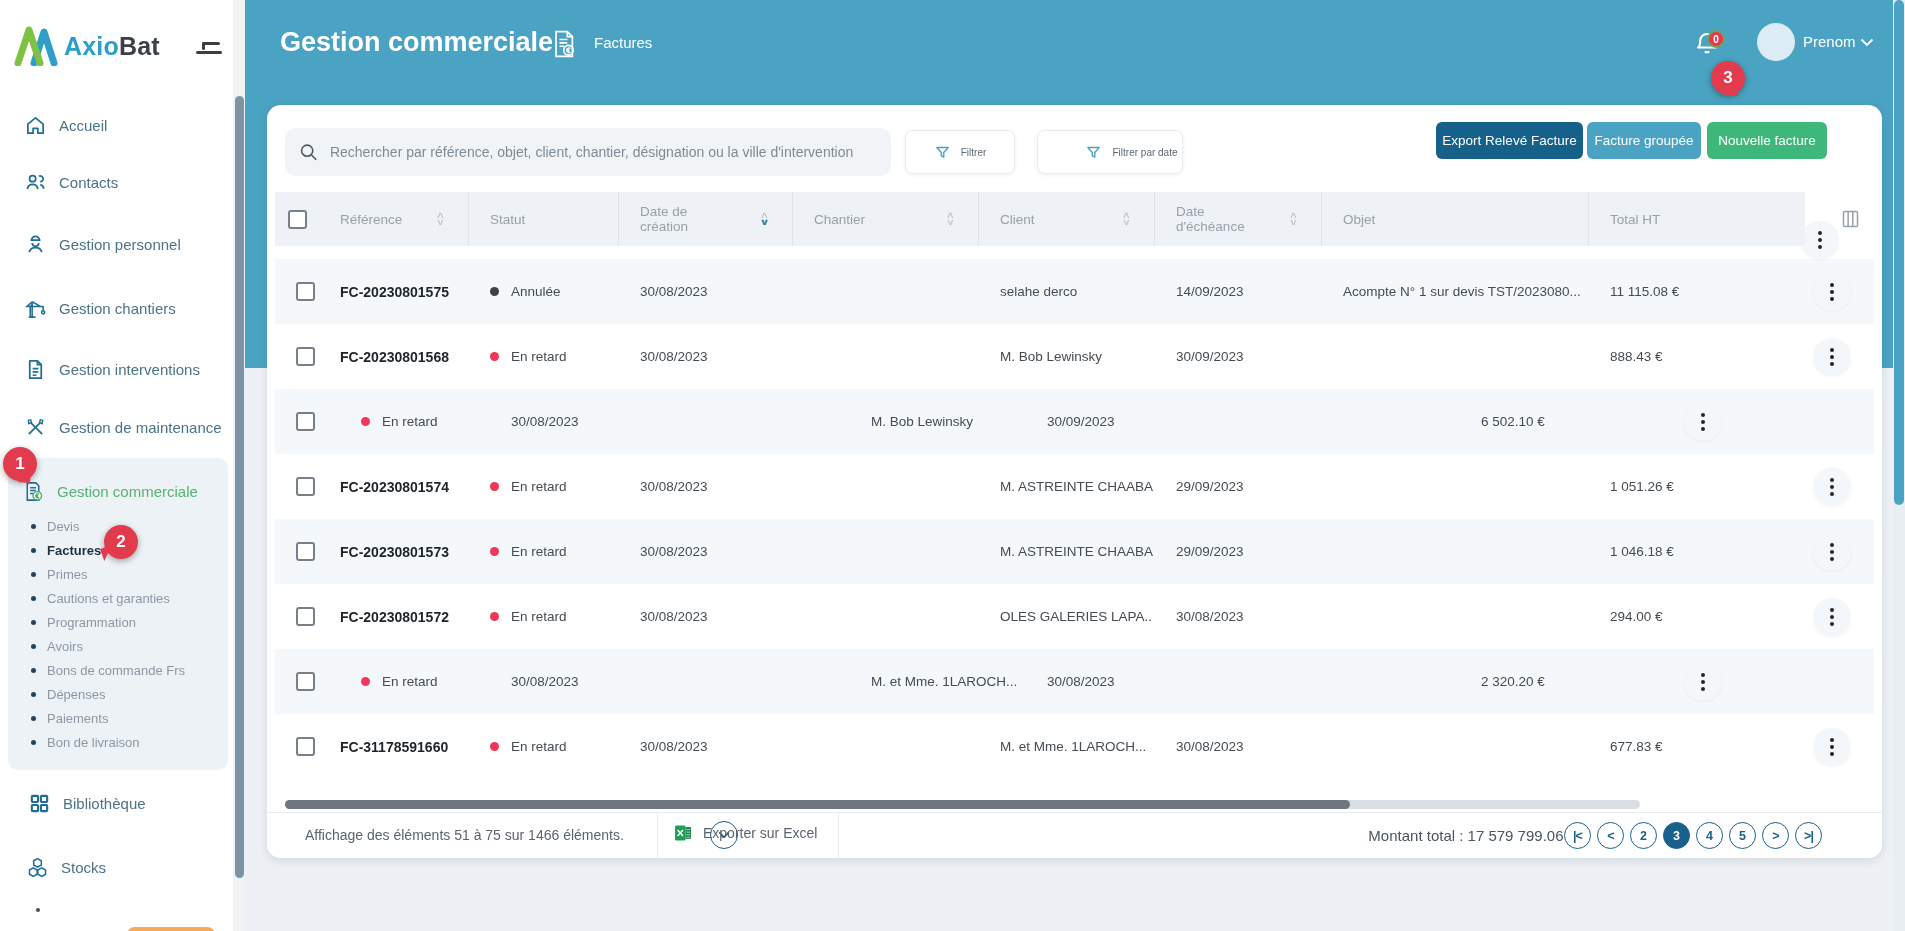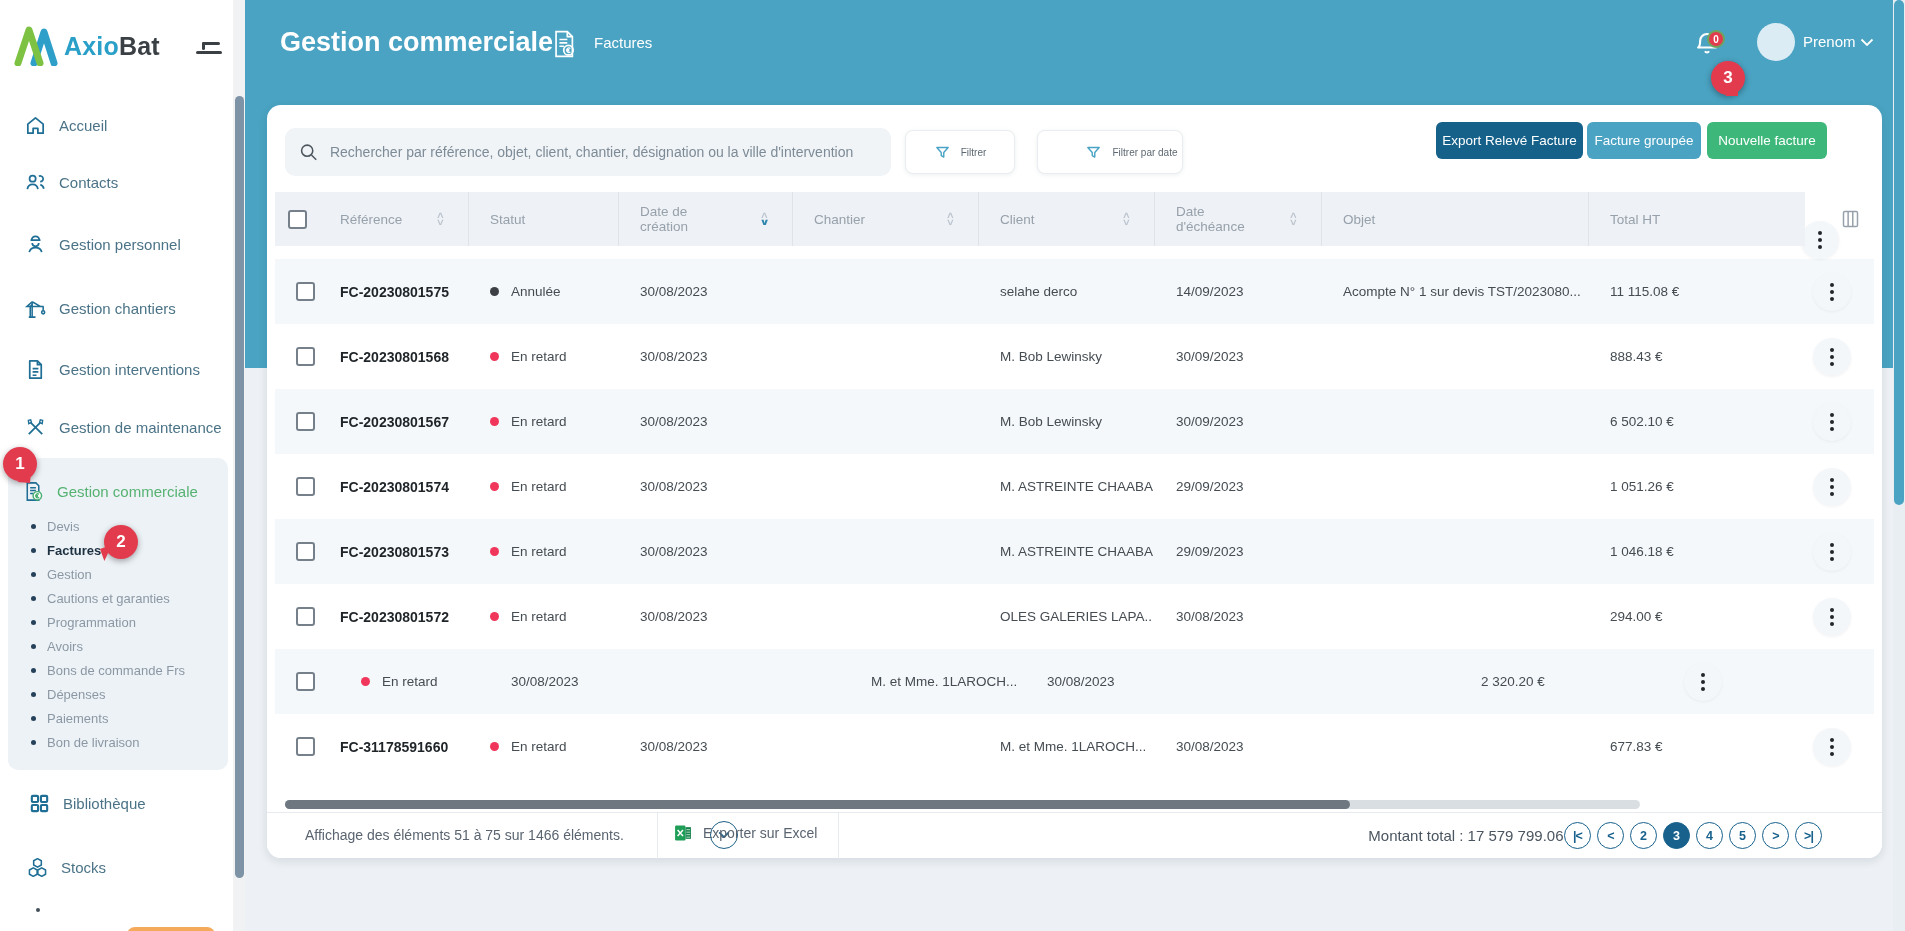--- a/index.html
+++ b/index.html
@@ -224,21 +224,21 @@
     <div class="sub-item" style="top:517px">
       <span class="dot"></span>
         <span class="slbl">Devis</span>
       </div>
     <div class="sub-item active" style="top:541px">
       <span class="dot"></span>
         <span class="slbl">Factures</span>
       </div>
     <div class="sub-item" style="top:565px">
       <span class="dot"></span>
-        <span class="slbl">Gestion</span>
+        <span class="slbl">Primes</span>
       </div>
     <div class="sub-item" style="top:589px">
       <span class="dot"></span>
         <span class="slbl">Cautions et garanties</span>
       </div>
     <div class="sub-item" style="top:613px">
       <span class="dot"></span>
         <span class="slbl">Programmation</span>
       </div>
     <div class="sub-item" style="top:637px">
@@ -453,21 +453,20 @@
               <i></i>
               <i></i>
             </span>
           </div>
       </div>
 
       <div class="t-row">
         <div class="td c0">
             <span class="checkbox"></span>
           </div>
-        <div class="td c1 ref">FC-20230801567</div>
         <div class="td c2">
             <span class="status-dot late"></span>
             <span>En retard</span>
           </div>
         <div class="td c3">30/08/2023</div>
         <div class="td c4"></div>
         <div class="td c5">M. Bob Lewinsky</div>
         <div class="td c6">30/09/2023</div>
         <div class="td c7"></div>
         <div class="td c8">6 502.10 €</div>

